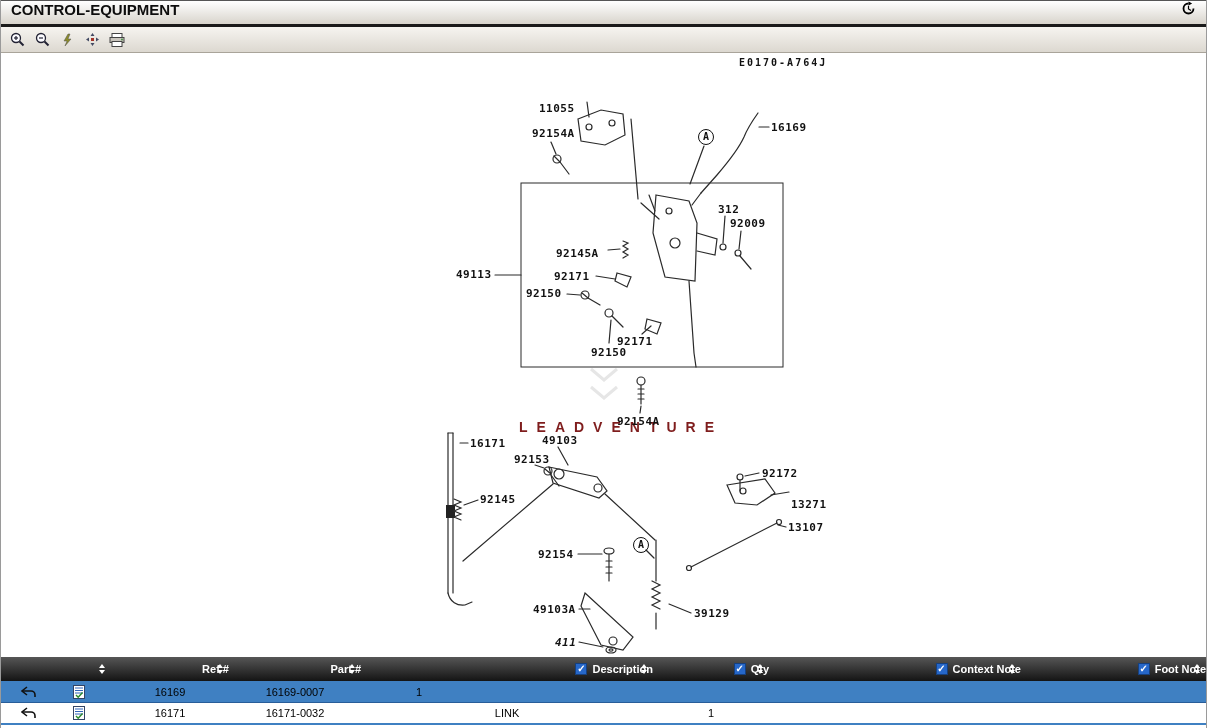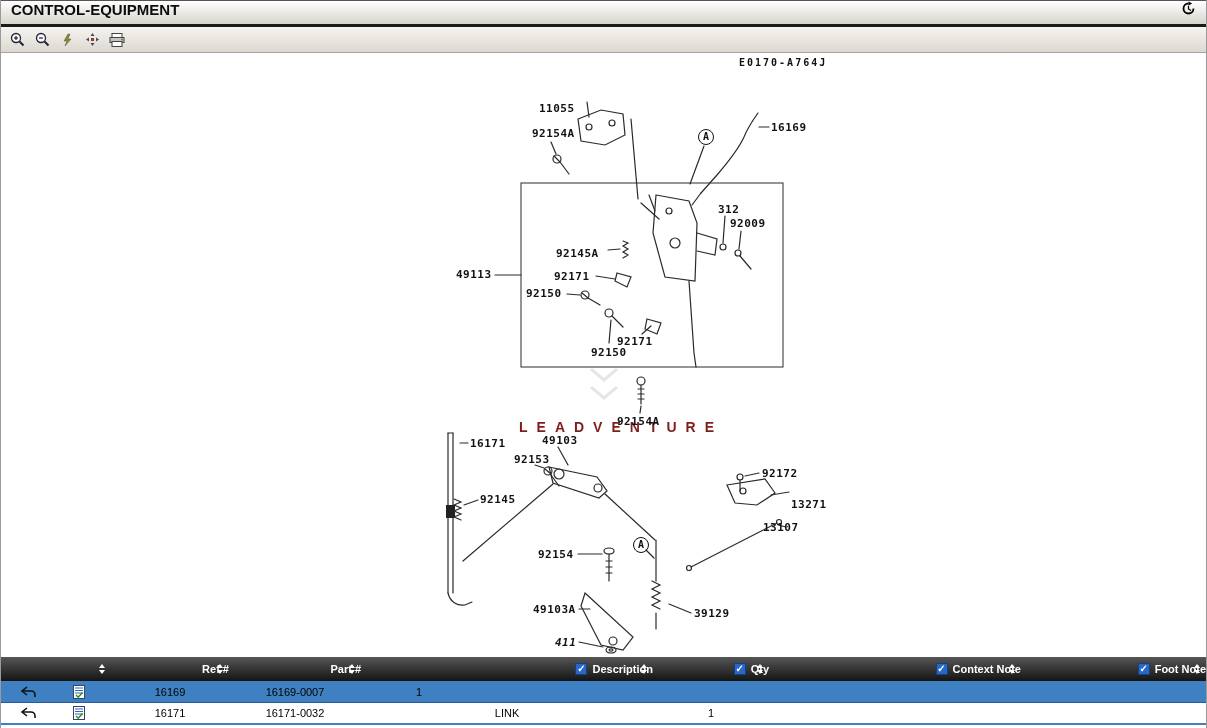--- a/index.html
+++ b/index.html
@@ -235,21 +235,21 @@
     <span class="part-label" style="left: 525px; top: 234px;">92150</span>
     <span class="part-label" style="left: 616px; top: 282px;">92171</span>
     <span class="part-label" style="left: 590px; top: 293px;">92150</span>
     <span class="part-label" style="left: 616px; top: 362px;">92154A</span>
     <span class="part-label" style="left: 469px; top: 384px;">16171</span>
     <span class="part-label" style="left: 541px; top: 381px;">49103</span>
     <span class="part-label" style="left: 513px; top: 400px;">92153</span>
     <span class="part-label" style="left: 479px; top: 440px;">92145</span>
     <span class="part-label" style="left: 761px; top: 414px;">92172</span>
     <span class="part-label" style="left: 790px; top: 445px;">13271</span>
-    <span class="part-label" style="left: 762px; top: 468px;">13107</span>
+    <span class="part-label" style="left: 787px; top: 468px;">13107</span>
     <span class="part-label" style="left: 537px; top: 495px;">92154</span>
     <span class="part-label circled" style="left: 632px; top: 484px;">A</span>
     <span class="part-label" style="left: 532px; top: 550px;">49103A</span>
     <span class="part-label" style="left: 693px; top: 554px;">39129</span>
     <span class="part-label" style="left: 554px; top: 583px; font-style: italic;">411</span>
   </div>
 
 <div class="table">
   <div class="thead">
     <div class="th c0">

